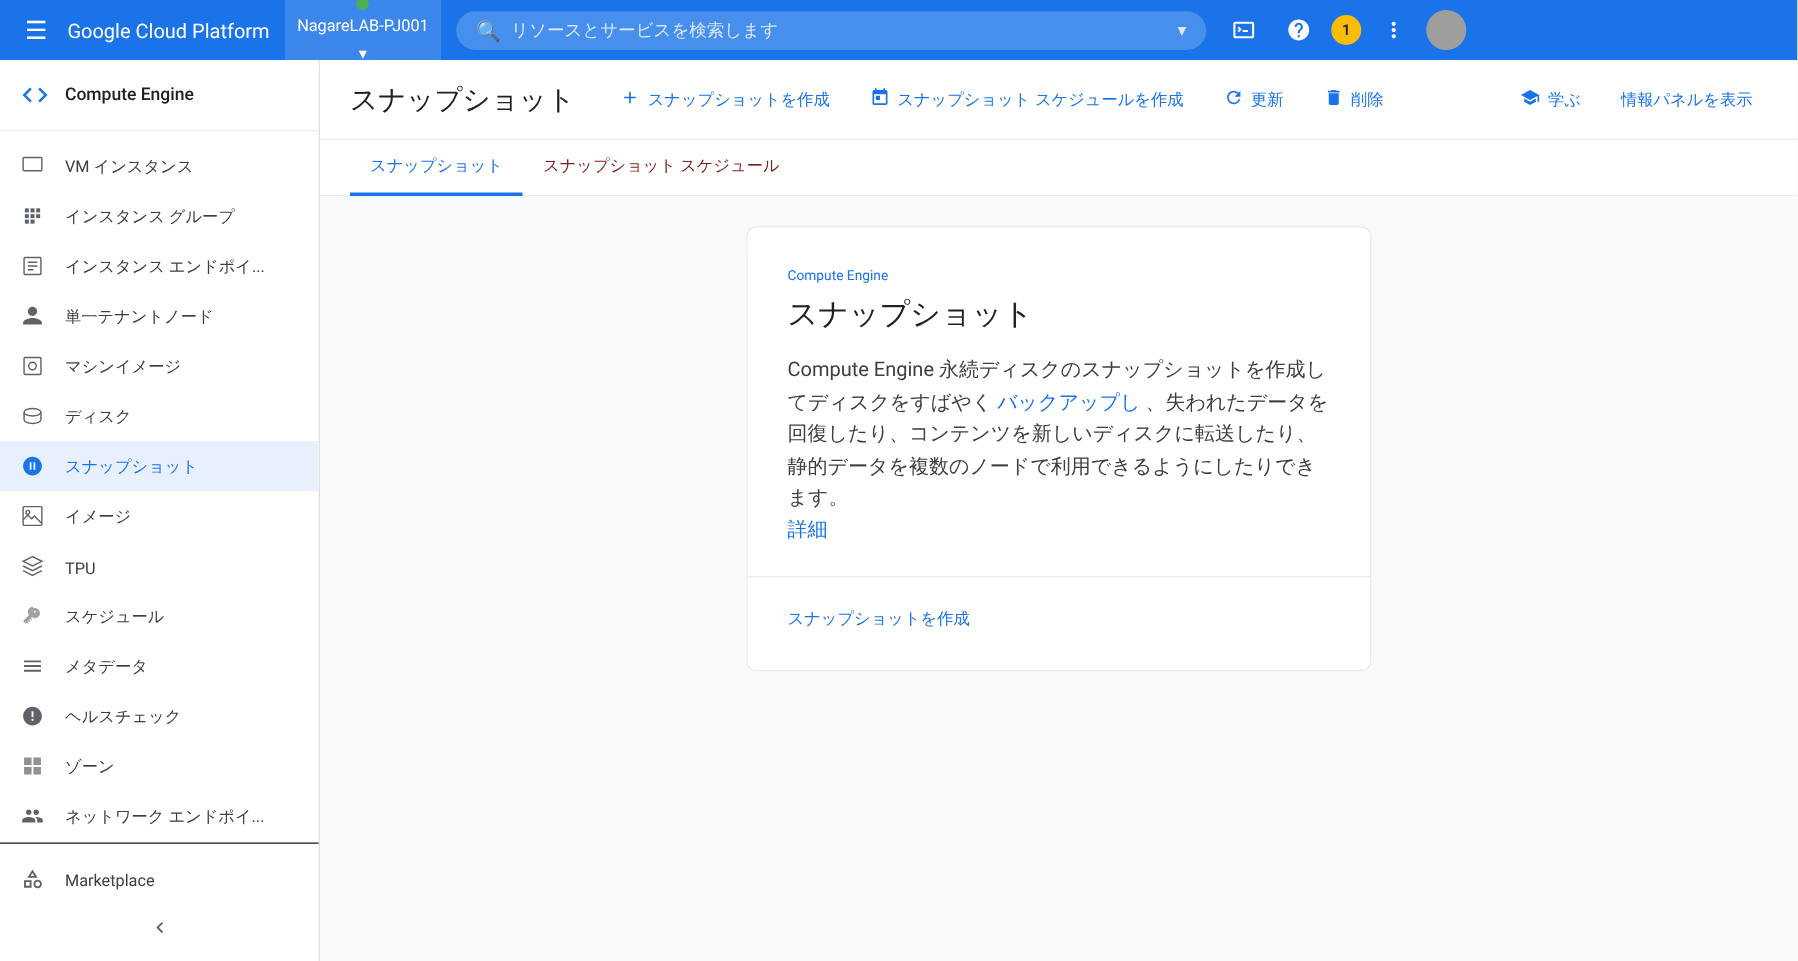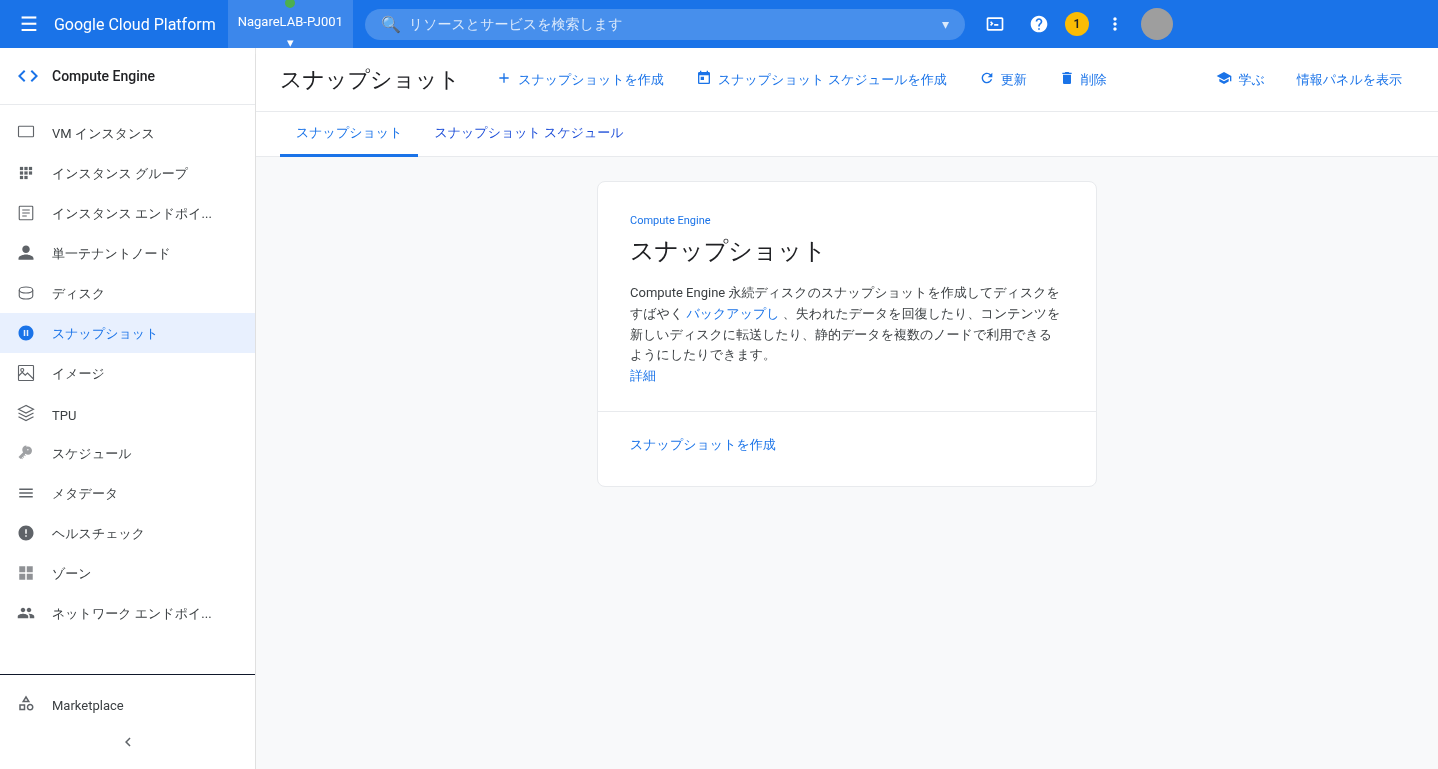--- a/index.html
+++ b/index.html
@@ -239,21 +239,21 @@
     .tabs-bar {
       display: flex;
       border-bottom: 1px solid #e8eaed;
       padding: 0 24px;
       flex-shrink: 0;
     }
     .tab {
       padding: 12px 16px;
       font-size: 13px;
       cursor: pointer;
-      color: #1d4ed8;
+      color: #7f1d1d;
       border-bottom: 3px solid transparent;
       margin-bottom: -1px;
     }
     .tab.active {
       color: #1a73e8;
       border-bottom-color: #1a73e8;
       font-weight: 500;
     }
 
     
@@ -278,21 +278,21 @@
       color: #1a73e8;
       margin-bottom: 8px;
     }
     .empty-card .card-title {
       font-size: 24px;
       font-weight: 400;
       color: #202124;
       margin-bottom: 16px;
     }
     .empty-card .card-description {
-      font-size: 13px;
+      font-size: 16px;
       color: #3c4043;
       line-height: 1.6;
       margin-bottom: 24px;
     }
     .card-description a { color: #1a73e8; text-decoration: none; }
     .empty-card .card-divider {
       border: none;
       border-top: 1px solid #e8eaed;
       margin: 0 -32px 24px;
     }
@@ -380,20 +380,29 @@
         </span>
         <span class="nav-label">インスタンス エンドポイ...</span>
       </div>
       <div class="nav-item">
         <span class="nav-icon">
           <svg width="18" height="18" viewBox="0 0 24 24" fill="currentColor">
               <path d="M12 12c2.7 0 5-2.3 5-5s-2.3-5-5-5-5 2.3-5 5 2.3 5 5 5zm0 2c-3.3 0-10 1.7-10 5v2h20v-2c0-3.3-6.7-5-10-5z"></path>
             </svg>
         </span>
         <span class="nav-label">単一テナントノード</span>
+      </div>
+      <div class="nav-item">
+        <span class="nav-icon">
+          <svg width="18" height="18" viewBox="0 0 24 24" fill="none" stroke="currentColor" stroke-width="1.5">
+              <rect x="3" y="3" width="18" height="18" rx="1"></rect>
+              <circle cx="12" cy="12" r="4"></circle>
+            </svg>
+        </span>
+        <span class="nav-label">マシンイメージ</span>
       </div>
       <div class="nav-item">
         <span class="nav-icon">
           <svg width="18" height="18" viewBox="0 0 24 24" fill="none" stroke="currentColor" stroke-width="1.5">
               <ellipse cx="12" cy="8" rx="9" ry="4"></ellipse>
               <path d="M3 8v8c0 2.2 4 4 9 4s9-1.8 9-4V8"></path>
             </svg>
         </span>
         <span class="nav-label">ディスク</span>
       </div>

